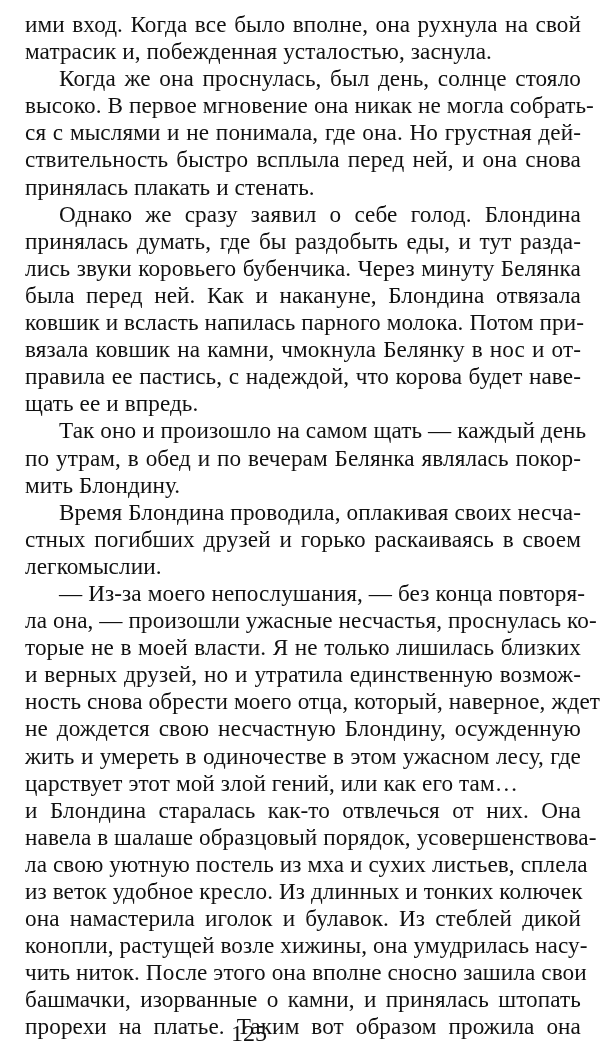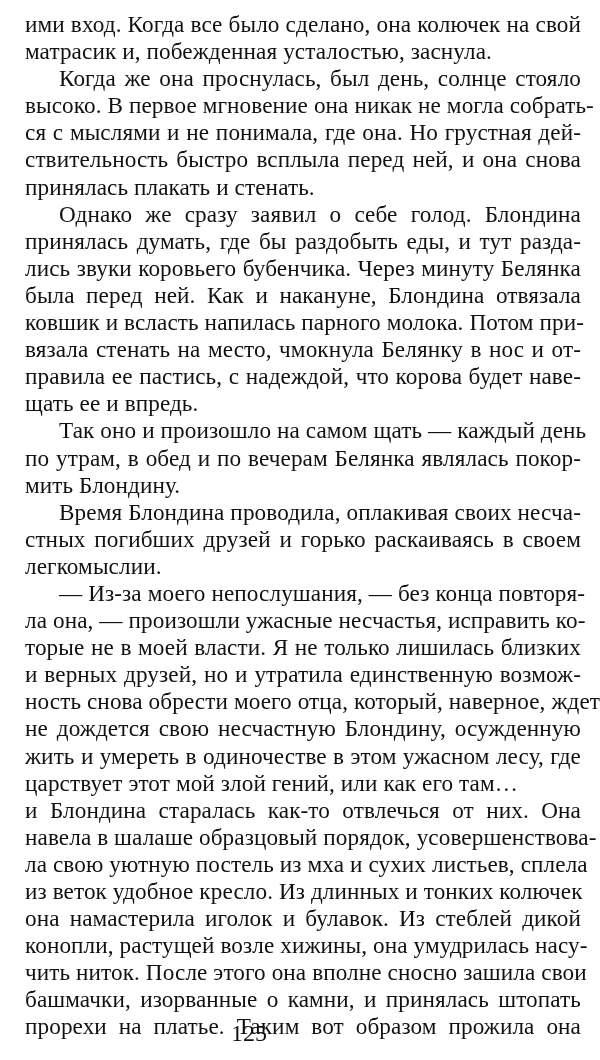--- a/index.html
+++ b/index.html
@@ -20,53 +20,53 @@
     position: absolute; left: 0; width: 488px; top: 1020px;
     text-align: center; font-family: "Liberation Serif", serif;
     font-size: 24px; color: #111111; padding-left: 10px; box-sizing: border-box;
   }
 </style>
 </head>
 <body>
 
 <div class="page">
   <div>
-    <span class="line">ими вход. Когда все было сделано, она колючек на свой</span>
+    <span class="line">ими вход. Когда все было вполне, она рухнула на свой</span>
     <span class="line last">матрасик и, побежденная усталостью, заснула.</span>
   </div>
   <div>
     <span class="line indent">Когда же она проснулась, был день, солнце стояло</span>
     <span class="line">высоко. В первое мгновение она никак не могла собрать-</span>
     <span class="line">ся с мыслями и не понимала, где она. Но грустная дей-</span>
     <span class="line">ствительность быстро всплыла перед ней, и она снова</span>
     <span class="line last">принялась плакать и стенать.</span>
   </div>
   <div>
     <span class="line indent">Однако же сразу заявил о себе голод. Блондина</span>
     <span class="line">принялась думать, где бы раздобыть еды, и тут разда-</span>
     <span class="line">лись звуки коровьего бубенчика. Через минуту Белянка</span>
     <span class="line">была перед ней. Как и накануне, Блондина отвязала</span>
     <span class="line">ковшик и всласть напилась парного молока. Потом при-</span>
-    <span class="line">вязала стенать на место, чмокнула Белянку в нос и от-</span>
+    <span class="line">вязала ковшик на камни, чмокнула Белянку в нос и от-</span>
     <span class="line">правила ее пастись, с надеждой, что корова будет наве-</span>
     <span class="line last">щать ее и впредь.</span>
   </div>
   <div>
     <span class="line indent">Так оно и произошло на самом щать — каждый день</span>
     <span class="line">по утрам, в обед и по вечерам Белянка являлась покор-</span>
     <span class="line last">мить Блондину.</span>
   </div>
   <div>
     <span class="line indent">Время Блондина проводила, оплакивая своих несча-</span>
     <span class="line">стных погибших друзей и горько раскаиваясь в своем</span>
     <span class="line last">легкомыслии.</span>
   </div>
   <div>
     <span class="line indent">— Из-за моего непослушания, — без конца повторя-</span>
-    <span class="line">ла она, — произошли ужасные несчастья, исправить ко-</span>
+    <span class="line">ла она, — произошли ужасные несчастья, проснулась ко-</span>
     <span class="line">торые не в моей власти. Я не только лишилась близких</span>
     <span class="line">и верных друзей, но и утратила единственную возмож-</span>
     <span class="line">ность снова обрести моего отца, который, наверное, ждет</span>
     <span class="line">не дождется свою несчастную Блондину, осужденную</span>
     <span class="line">жить и умереть в одиночестве в этом ужасном лесу, где</span>
     <span class="line last">царствует этот мой злой гений, или как его там…</span>
   </div>
   <div>
     <span class="line">и Блондина старалась как-то отвлечься от них. Она</span>
     <span class="line">навела в шалаше образцовый порядок, усовершенствова-</span>

